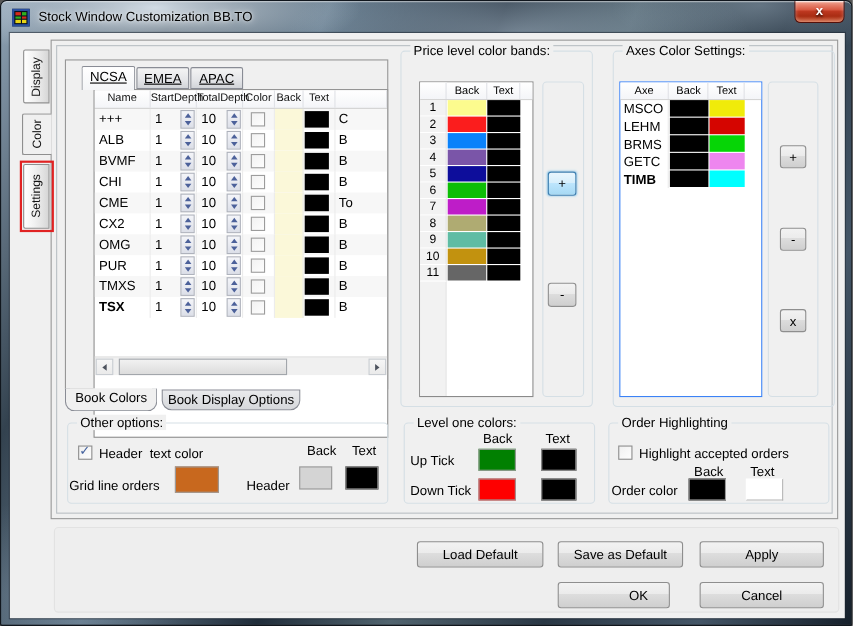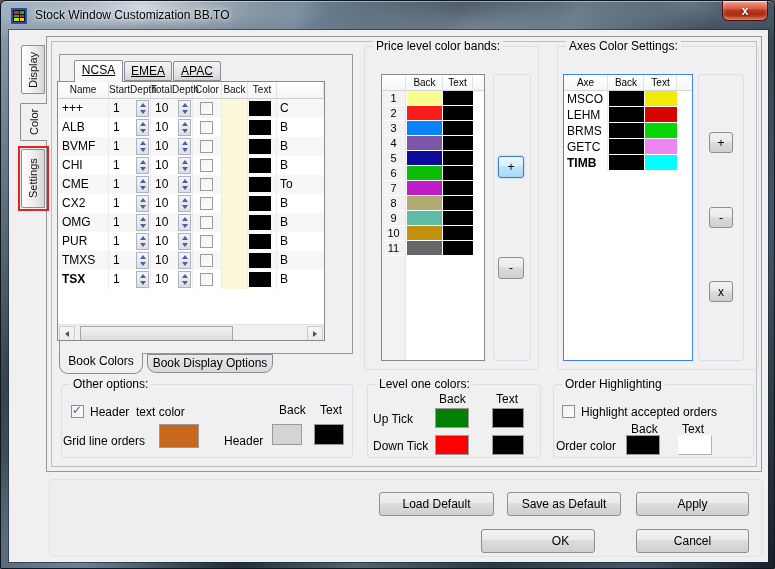--- a/index.html
+++ b/index.html
@@ -37,21 +37,21 @@
   .vtab span{position:absolute;left:0;top:0;width:100%;height:100%;display:flex;align-items:center;justify-content:center;
     writing-mode:vertical-rl;transform:rotate(180deg);font-size:11px;color:#111;}
   .vtab.active{background:#f0f0f0;border-right:none;z-index:6;}
   .red-ring{position:absolute;left:9px;top:116px;width:31px;height:65px;border:2px solid #e02222;z-index:7;pointer-events:none;}
 
   
   .book-frame{position:absolute;left:50px;top:24px;width:294px;height:300px;border:1px solid #979797;background:#f0f0f0;}
   .htab{position:absolute;height:20px;border:1px solid #898c95;border-radius:2px 2px 0 0;text-align:center;
     background:linear-gradient(180deg,#f4f4f4,#e4e5e8 60%,#d2d4d8);font-size:12px;color:#000;line-height:18px;text-decoration:underline;}
   .htab.active{background:linear-gradient(180deg,#ffffff,#f4f5f7);height:22px;border-bottom:none;z-index:4;}
-  .btable{position:absolute;left:48px;top:51px;width:268px;height:260px;border:1px solid #8a8a8a;background:#fff;overflow:hidden;}
+  .btable{position:absolute;left:76px;top:51px;width:268px;height:317px;border:1px solid #8a8a8a;background:#fff;overflow:hidden;}
   .bheader{position:absolute;left:0;top:0;width:100%;height:17px;background:linear-gradient(180deg,#ffffff,#f4f5f8);border-bottom:1px solid #cdcdcd;}
   .bh{position:absolute;top:0;height:16px;font-size:10px;color:#111;text-align:center;line-height:16px;border-right:1px solid #e0e2e6;}
   .col-name{left:0;width:51px;} .col-start{left:51px;width:42px;} .col-total{left:93px;width:42px;}
   .col-color{left:135px;width:29px;} .col-back{left:164px;width:26px;} .col-text{left:190px;width:29px;} .col-extra{left:219px;width:47px;}
   .brow{position:absolute;left:0;width:266px;height:19px;}
   .brow:nth-child(even){background:#f7f7f7;}
   .bc{position:absolute;top:0;height:19px;font-size:12px;color:#000;line-height:19px;border-right:1px solid #ececec;}
   .bc.col-name{padding-left:4px;}
   .bold{font-weight:bold;}
   .spinval{position:absolute;left:4px;top:0;font-size:12px;line-height:19px;}
@@ -579,17 +579,17 @@
     <div class="opt-label" style="left:622px;top:392px;">Back</div>
     <div class="opt-label" style="left:673px;top:392px;">Text</div>
     <div class="opt-label" style="left:547px;top:409px;">Order color</div>
     <div class="swatch" style="left: 617px; top: 405px; width: 34px; height: 20px; background-color: rgb(0, 0, 0);"></div>
     <div class="swatch" style="left: 669px; top: 405px; width: 34px; height: 20px; border-color: transparent rgb(180, 180, 180) rgb(180, 180, 180) transparent; background-color: rgb(255, 255, 255);"></div>
 
     <div class="bottom-panel"></div>
     <div class="btn" style="left:498px;top:462px;width:114px;">Save as Default</div>
     <div class="btn" style="left:370px;top:462px;width:115px;">Load Default</div>
     <div class="btn" style="left:627px;top:462px;width:113px;">Apply</div>
-    <div class="btn" style="left:472px;top:499px;width:114px;padding-left:45px;">OK</div>
+    <div class="btn" style="left:498px;top:499px;width:102px;padding-left:45px;">OK</div>
     <div class="btn" style="left:627px;top:499px;width:113px;">Cancel</div>
 
   </div>
 </div>
 
 </body></html>

